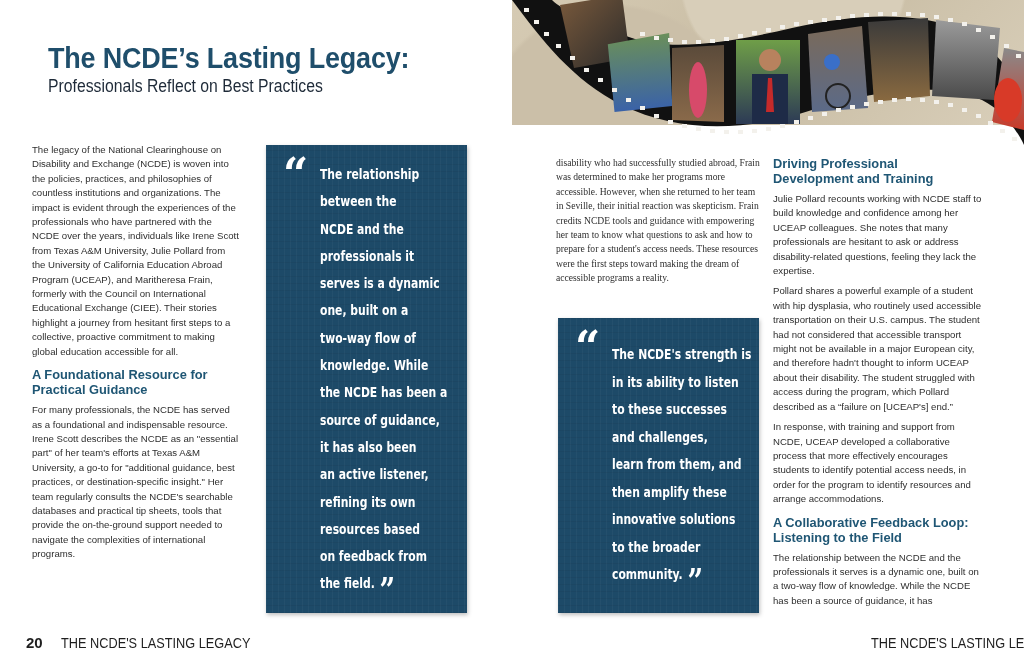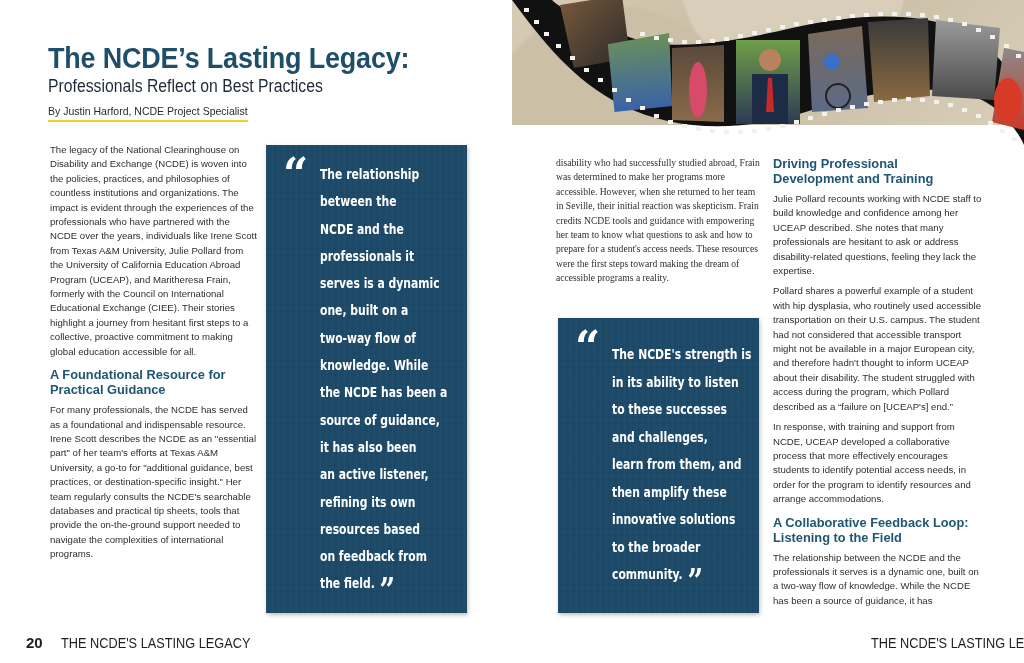--- a/index.html
+++ b/index.html
@@ -28,21 +28,21 @@
 
     .col {
       position: absolute; font-size: 9.6px; line-height: 14.4px; color: #2e2e2e;
     }
     .col p { margin-bottom: 6px; }
     .col h2 {
       font-size: 13.5px; line-height: 15px; color: #1f5674; font-weight: bold;
       margin: 8px 0 6px 0; transform: scaleX(0.95); transform-origin: left top;
     }
 
-    .col-1 { left: 50px; top: 143px; width: 208px; }
+    .col-1 { left: 32px; top: 143px; width: 208px; }
     .col-2 { left: 556px; top: 156px; width: 205px; font-family: Liberation Serif, serif; }
     .col-3 { left: 773px; top: 156px; width: 210px; }
     .col-3 h2:first-child { margin-top: 0; }
 
     
     .quote {
       position: absolute; background: #1d4a68; color: #ffffff;
       box-shadow: 1px 2px 4px rgba(0,0,0,0.25);
       background-image:
         repeating-linear-gradient(90deg, rgba(255,255,255,0.03) 0 1px, transparent 1px 6px),
@@ -87,21 +87,20 @@
     .footer-right { left: 871px; }
     .footer-right .num { margin-left: 4px; }
   </style>
 </head>
 <body>
 
 <div class="spread">
 
   <h1 class="title">The NCDE’s Lasting Legacy:</h1>
   <div class="subtitle">Professionals Reflect on Best Practices</div>
-  <div class="byline">By Justin Harford, NCDE Project Specialist</div>
 
   <div class="col col-1">
     <p>The legacy of the National Clearinghouse on Disability and Exchange (NCDE) is woven into the policies, practices, and philosophies of countless institutions and organizations. The impact is evident through the experiences of the professionals who have partnered with the NCDE over the years, individuals like Irene Scott from Texas A&amp;M University, Julie Pollard from the University of California Education Abroad Program (UCEAP), and Maritheresa Frain, formerly with the Council on International Educational Exchange (CIEE). Their stories highlight a journey from hesitant first steps to a collective, proactive commitment to making global education accessible for all.</p>
     <h2>A Foundational Resource for Practical Guidance</h2>
     <p>For many professionals, the NCDE has served as a foundational and indispensable resource. Irene Scott describes the NCDE as an "essential part" of her team's efforts at Texas A&amp;M University, a go-to for "additional guidance, best practices, or destination-specific insight." Her team regularly consults the NCDE's searchable databases and practical tip sheets, tools that provide the on-the-ground support needed to navigate the complexities of international programs.</p>
   </div>
 
   <div class="quote quote-1">
     <span class="open-mark">“</span>
     <div class="qtext">
@@ -265,21 +264,21 @@
       <span class="qline">learn from them, and</span>
       <span class="qline">then amplify these</span>
       <span class="qline">innovative solutions</span>
       <span class="qline">to the broader</span>
       <span class="qline"><span>community.</span><span class="close-mark">”</span></span>
     </div>
   </div>
 
   <div class="col col-3">
     <h2>Driving Professional Development and Training</h2>
-    <p>Julie Pollard recounts working with NCDE staff to build knowledge and confidence among her UCEAP described. She notes that many professionals are hesitant to ask or address disability-related questions, feeling they lack the expertise.</p>
+    <p>Julie Pollard recounts working with NCDE staff to build knowledge and confidence among her UCEAP colleagues. She notes that many professionals are hesitant to ask or address disability-related questions, feeling they lack the expertise.</p>
     <p>Pollard shares a powerful example of a student with hip dysplasia, who routinely used accessible transportation on their U.S. campus. The student had not considered that accessible transport might not be available in a major European city, and therefore hadn't thought to inform UCEAP about their disability. The student struggled with access during the program, which Pollard described as a “failure on [UCEAP's] end.”</p>
     <p>In response, with training and support from NCDE, UCEAP developed a collaborative process that more effectively encourages students to identify potential access needs, in order for the program to identify resources and arrange accommodations.</p>
     <h2>A Collaborative Feedback Loop: Listening to the Field</h2>
     <p>The relationship between the NCDE and the professionals it serves is a dynamic one, built on a two-way flow of knowledge. While the NCDE has been a source of guidance, it has</p>
   </div>
 
   <div class="footer footer-left">
     <span class="num">20</span>
     <span class="run">THE NCDE'S LASTING LEGACY</span>
   </div>

